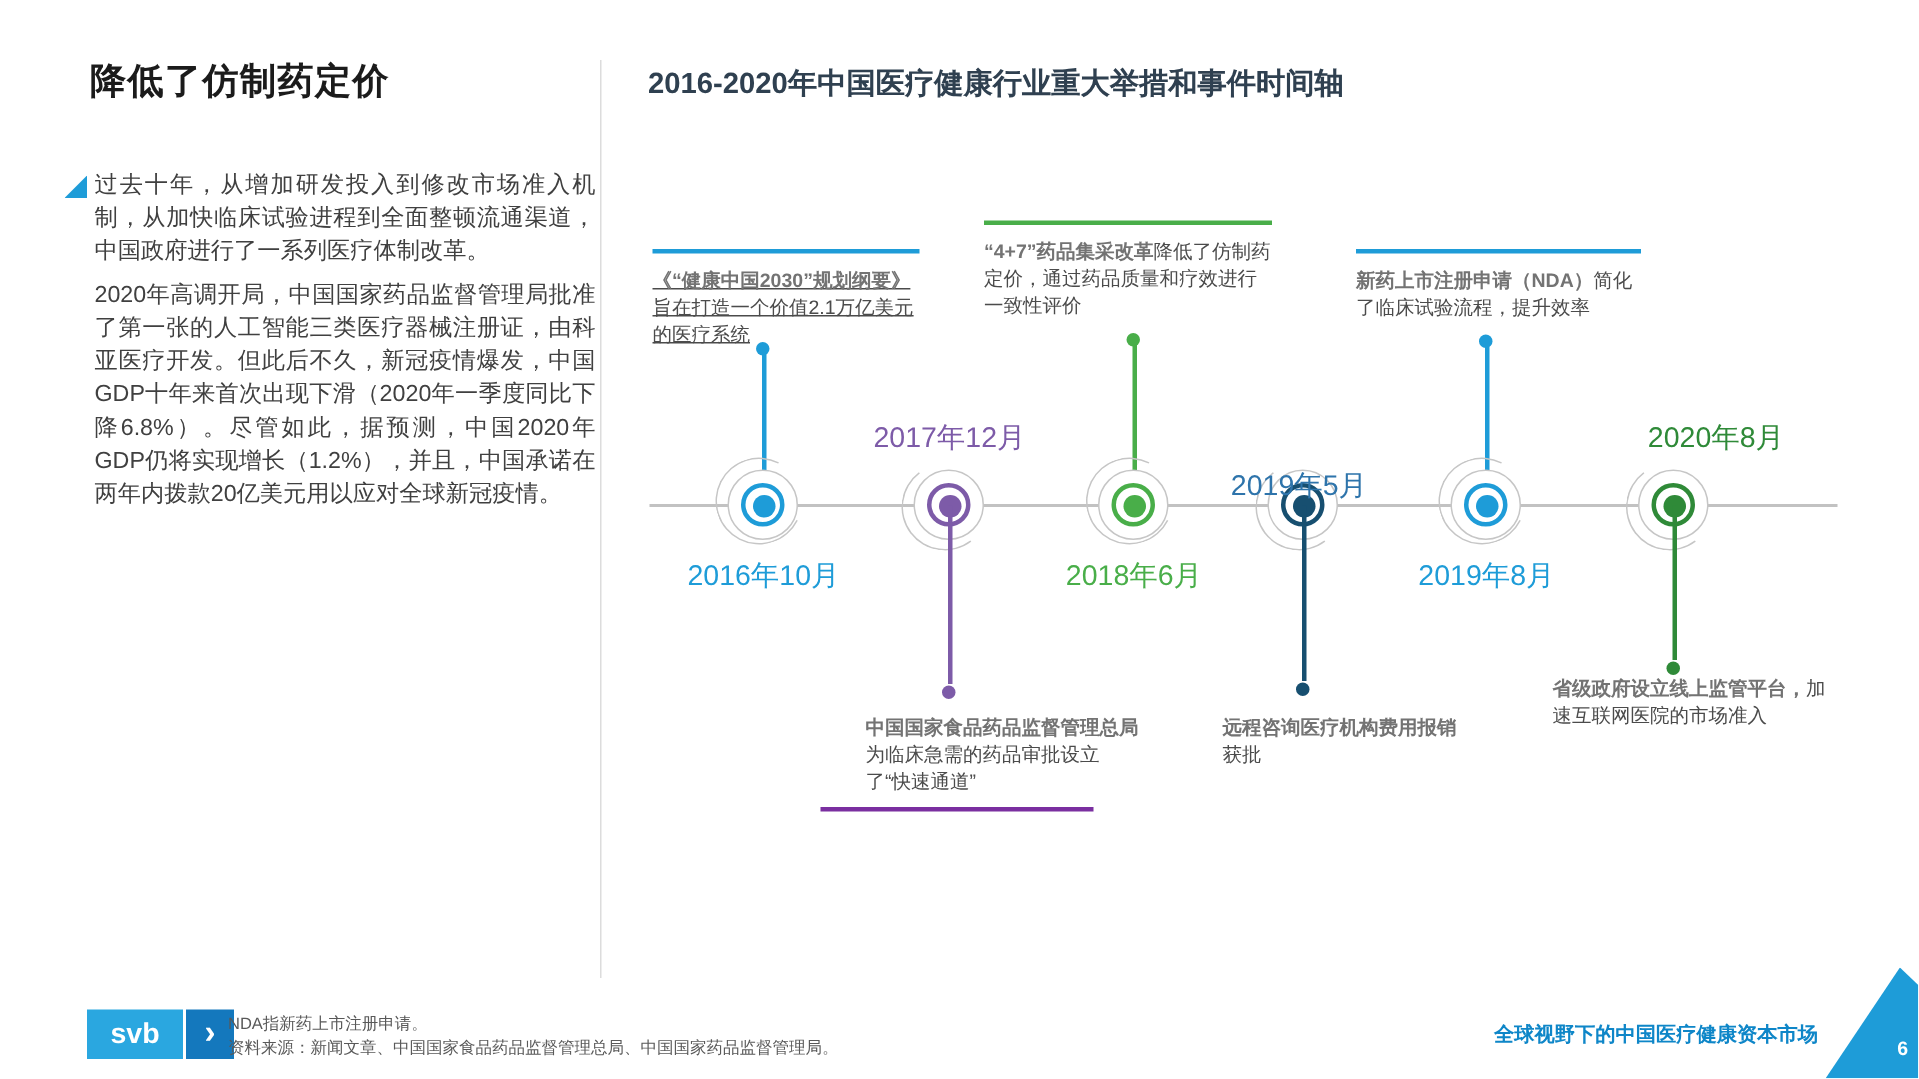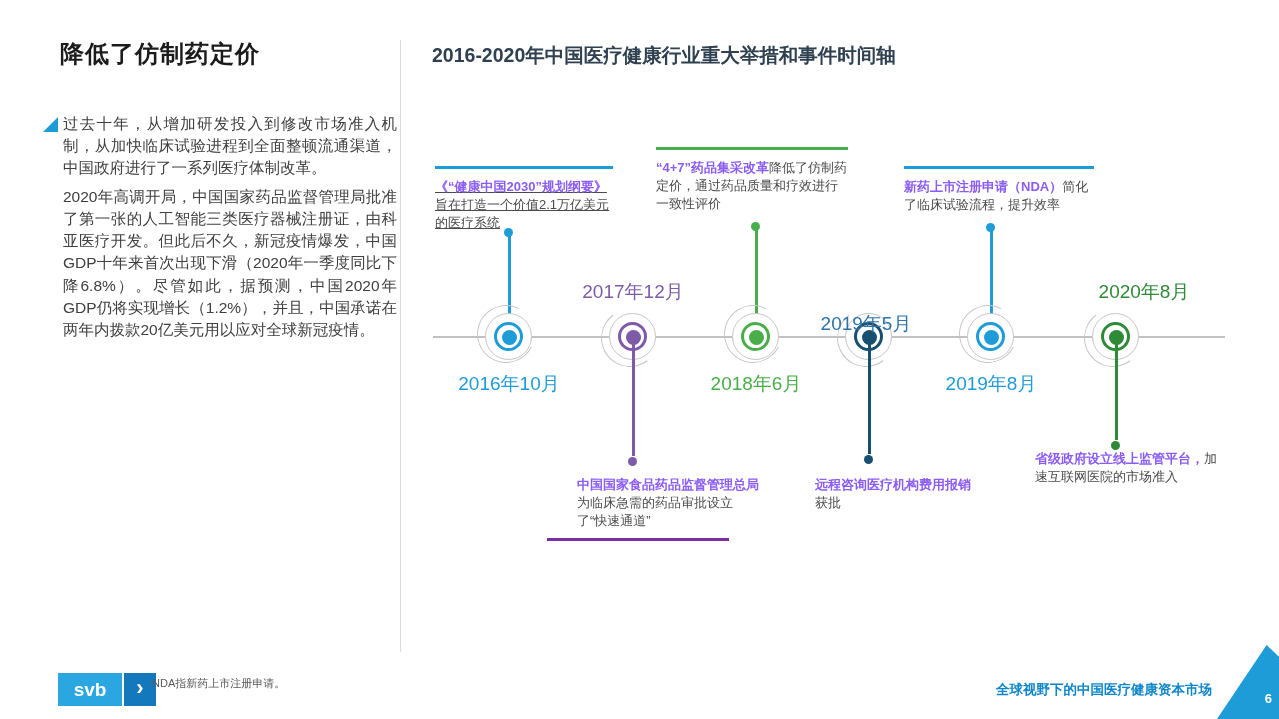--- a/index.html
+++ b/index.html
@@ -44,21 +44,21 @@
   .node .cring{position:absolute;left:-15px;top:-15px;width:23px;height:23px;border:3.5px solid var(--c);
     border-radius:50%;background:#ffffff;}
   .node .dot{position:absolute;left:-7.5px;top:-7.5px;width:15px;height:15px;border-radius:50%;background:var(--c);}
 
   .conn{position:absolute;width:2.5px;background:var(--c);}
   .cdot{position:absolute;width:9px;height:9px;border-radius:50%;background:var(--c);}
 
   .date{position:absolute;font-size:19px;color:var(--c);transform:translateX(-50%);white-space:nowrap;}
 
   .ann{position:absolute;font-size:13px;line-height:1.38;color:#4b4b4b;}
-  .ann .b{font-weight:bold;color:#8b5cf6;}
+  .ann .b{font-weight:bold;color:#737373;}
   .ann.topline{border-top:3px solid var(--c);padding-top:9px;}
   .uline{position:absolute;height:3px;background:var(--c);}
 
   
   .logo-box{left:58px;top:673px;width:64px;height:33px;background:var(--svb-light);color:#fff;
     font-size:19px;font-weight:bold;display:flex;align-items:center;justify-content:center;}
   .logo-chev{left:124px;top:673px;width:32px;height:33px;background:var(--svb-dark);color:#fff;
     font-size:22px;font-weight:bold;display:flex;align-items:center;justify-content:center;padding-bottom:3px;box-sizing:border-box;}
   .footnotes{left:152px;top:676px;font-size:11px;line-height:1.45;color:#595959;}
   .deck-title{right:67px;top:681px;font-size:13.5px;font-weight:bold;color:var(--footer-blue);white-space:nowrap;}
@@ -156,16 +156,17 @@
 <div class="cdot c-dgreen" style="left:1111px;top:441px;"></div>
 <div class="ann c-dgreen" style="left:1035px;top:450px;width:186px;">
   <span class="b">省级政府设立线上监管平台，</span><span>加速互联网医院的市场准入</span>
 </div>
 <div class="uline" style="left:1033px;top:526px;width:182px;"></div>
 
 <div class="abs logo-box">svb</div>
 <div class="abs logo-chev">›</div>
 <div class="abs footnotes">
   <div>NDA指新药上市注册申请。</div>
+  <div>资料来源：新闻文章、中国国家食品药品监督管理总局、中国国家药品监督管理局。</div>
 </div>
 <div class="abs deck-title">全球视野下的中国医疗健康资本市场</div>
 <div class="abs corner-tri"></div>
 <div class="abs page-num">6</div>
 
 </body></html>

